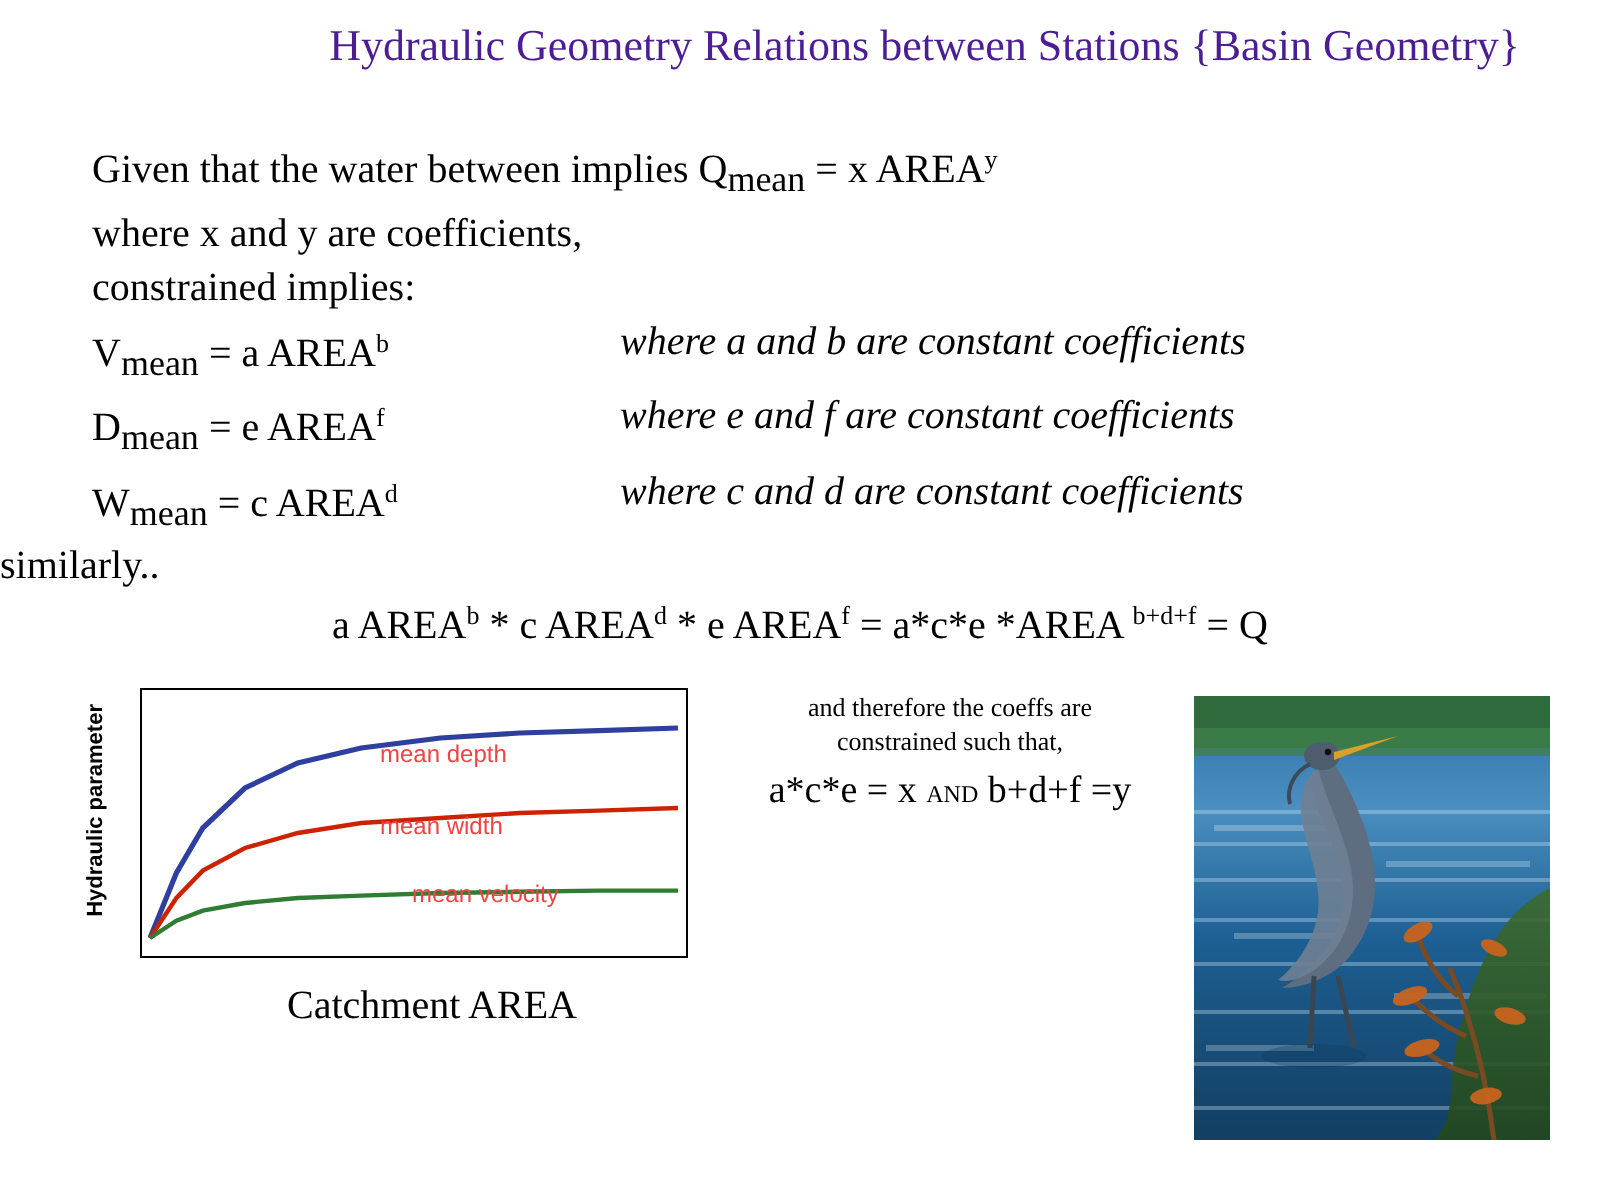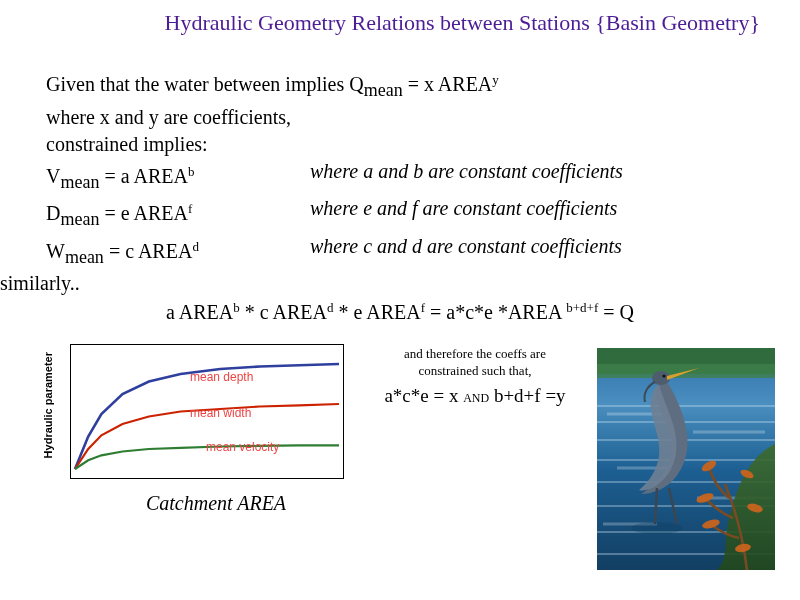--- a/index.html
+++ b/index.html
@@ -71,21 +71,20 @@
     font-family:"Liberation Sans", sans-serif;
     font-size:12px;
     color:#ef4444;
     white-space:nowrap;
   }
   .xlabel{
     position:absolute;left:28px;top:152px;width:280px;
     text-align:center;
     font-size:20px;
     font-family:"Liberation Serif", serif;
-    font-style:italic;
   }
 
   
   .note{
     position:absolute;left:355px;top:345px;width:240px;
     text-align:center;
     font-size:13px;
     line-height:17px;
   }
   .note .big{font-size:19px;display:block;margin-top:8px;}

